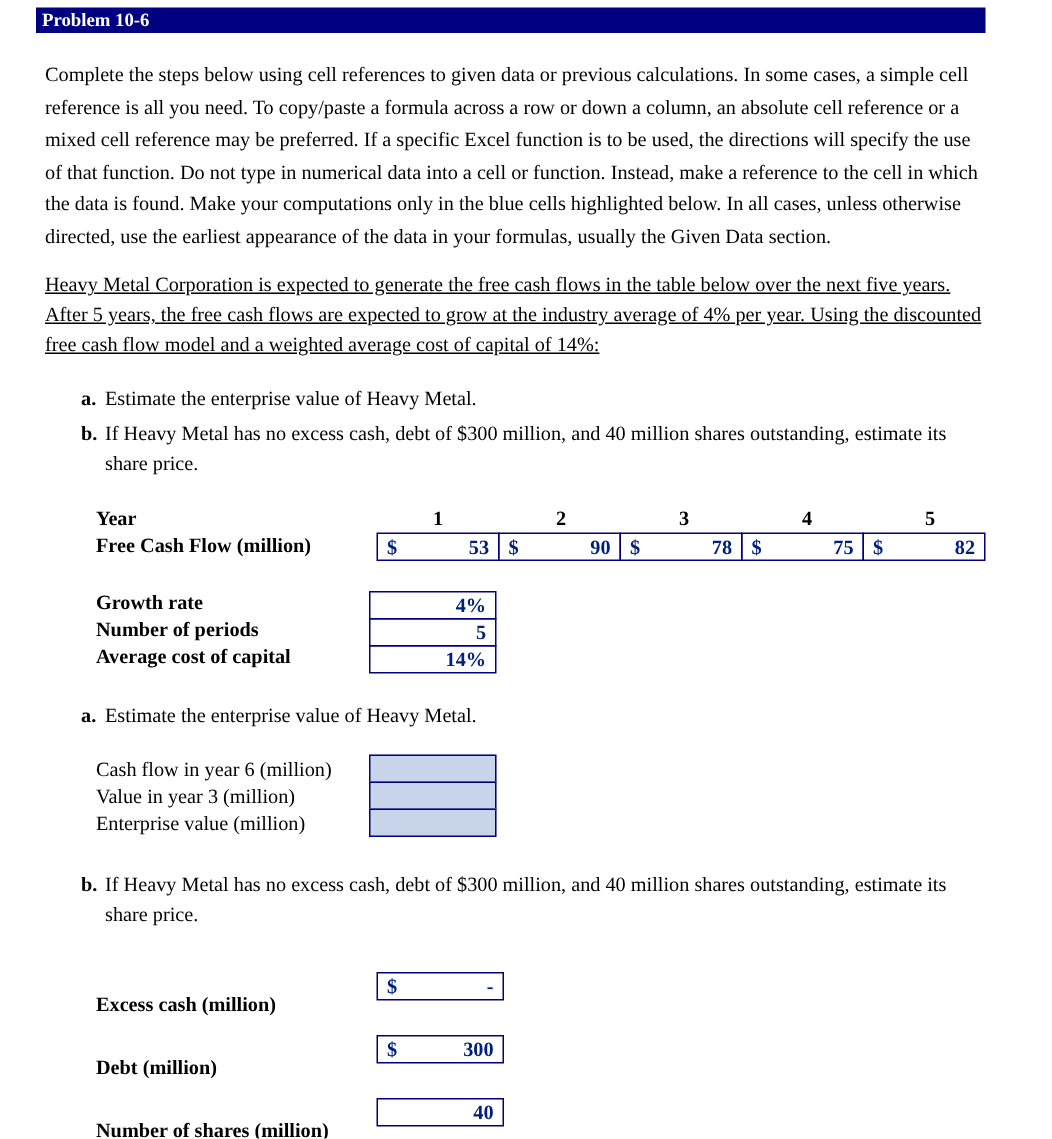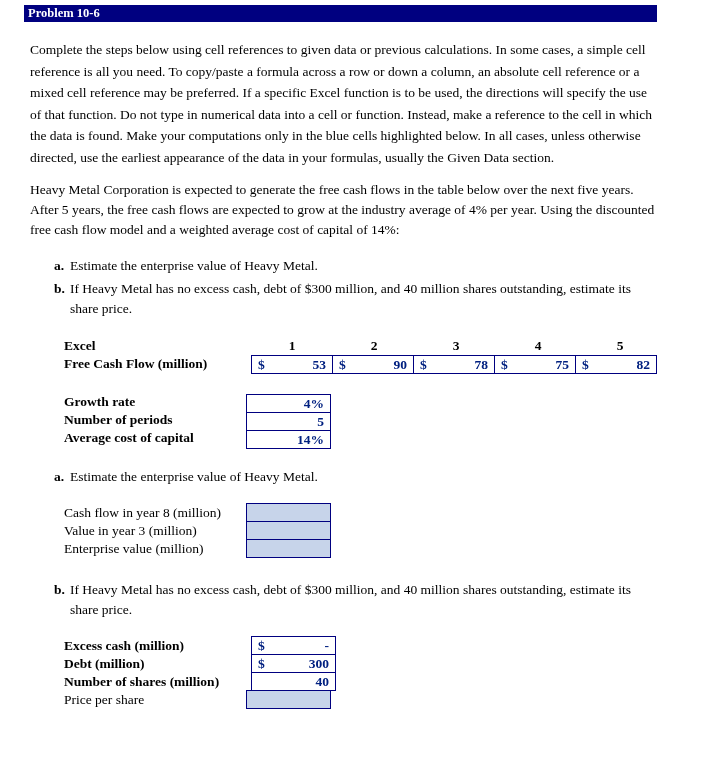--- a/index.html
+++ b/index.html
@@ -17,21 +17,21 @@
   }
   .page{box-sizing:border-box;width:701px;height:759px;padding:5px 18px 0 24px;overflow:hidden;border-radius:17px;}
 
   .title-bar{
     box-sizing:border-box;width:633px;height:17px;
     background:var(--header-bg);color:var(--header-text);
     font-weight:bold;font-size:12.5px;line-height:16px;padding:0 4px;
   }
 
   .instructions{width:624px;line-height:21.5px;margin:17px 0 0 6px;}
-  .intro{width:630px;line-height:20px;margin:12px 0 16px 6px;}
+  .intro{width:630px;line-height:20px;margin:12px 0 16px 6px;text-decoration:underline;}
 
   .list-item{display:flex;margin:3px 0 0 30px;line-height:20px;width:606px;}
   .li-label{font-weight:bold;flex:0 0 16px;}
   .li-text{flex:1;}
 
   .cf-table{margin:18px 0 0 40px;}
   .cf-year-row{display:flex;height:18px;}
   .cf-label{flex:0 0 187px;font-weight:bold;line-height:18px;}
   .cf-year{flex:0 0 82px;text-align:center;font-weight:bold;line-height:18px;}
   .cf-cell-row{display:flex;align-items:stretch;}
@@ -55,21 +55,21 @@
   }
   .data-cell.split{justify-content:space-between;}
 
   .sec-heading{display:flex;margin:18px 0 0 30px;line-height:20px;width:606px;}
   .sec-heading.b{margin-top:22px;}
 
   .calc-block{margin:16px 0 0 40px;}
   .calc-row{display:flex;align-items:center;}
   .calc-row + .calc-row{margin-top:-1px;}
   .calc-label{flex:0 0 182px;line-height:19px;}
-  .calc-label.wide{flex:0 0 187px;}
+  .calc-label.wide{flex:0 0 187px;margin-top:24px;}
   .calc-label.bold{font-weight:bold;}
   .input-cell{
     box-sizing:border-box;flex:0 0 85px;height:19px;
     border:1px solid var(--cell-border);
     background:var(--input-cell-fill);
   }
   .price-row{margin-top:20px;}
 </style>
 </head>
 <body>
@@ -88,21 +88,21 @@
     <span class="li-label">a.</span>
     <span class="li-text">Estimate the enterprise value of Heavy Metal.</span>
   </div>
   <div class="list-item">
     <span class="li-label">b.</span>
     <span class="li-text">If Heavy Metal has no excess cash, debt of $300 million, and 40 million shares outstanding, estimate its share price.</span>
   </div>
 
   <div class="cf-table">
     <div class="cf-year-row">
-      <div class="cf-label">Excel</div>
+      <div class="cf-label">Year</div>
       <div class="cf-year">1</div>
       <div class="cf-year">2</div>
       <div class="cf-year">3</div>
       <div class="cf-year">4</div>
       <div class="cf-year">5</div>
     </div>
     <div class="cf-cell-row">
       <div class="cf-label">Free Cash Flow (million)</div>
       <div class="cf-cell first">
         <span>$</span>
@@ -142,21 +142,21 @@
     </div>
   </div>
 
   <div class="sec-heading">
     <span class="li-label">a.</span>
     <span class="li-text">Estimate the enterprise value of Heavy Metal.</span>
   </div>
 
   <div class="calc-block">
     <div class="calc-row">
-      <div class="calc-label">Cash flow in year 8 (million)</div>
+      <div class="calc-label">Cash flow in year 6 (million)</div>
       <div class="input-cell"></div>
     </div>
     <div class="calc-row">
       <div class="calc-label">Value in year 3 (million)</div>
       <div class="input-cell"></div>
     </div>
     <div class="calc-row">
       <div class="calc-label">Enterprise value (million)</div>
       <div class="input-cell"></div>
     </div>

